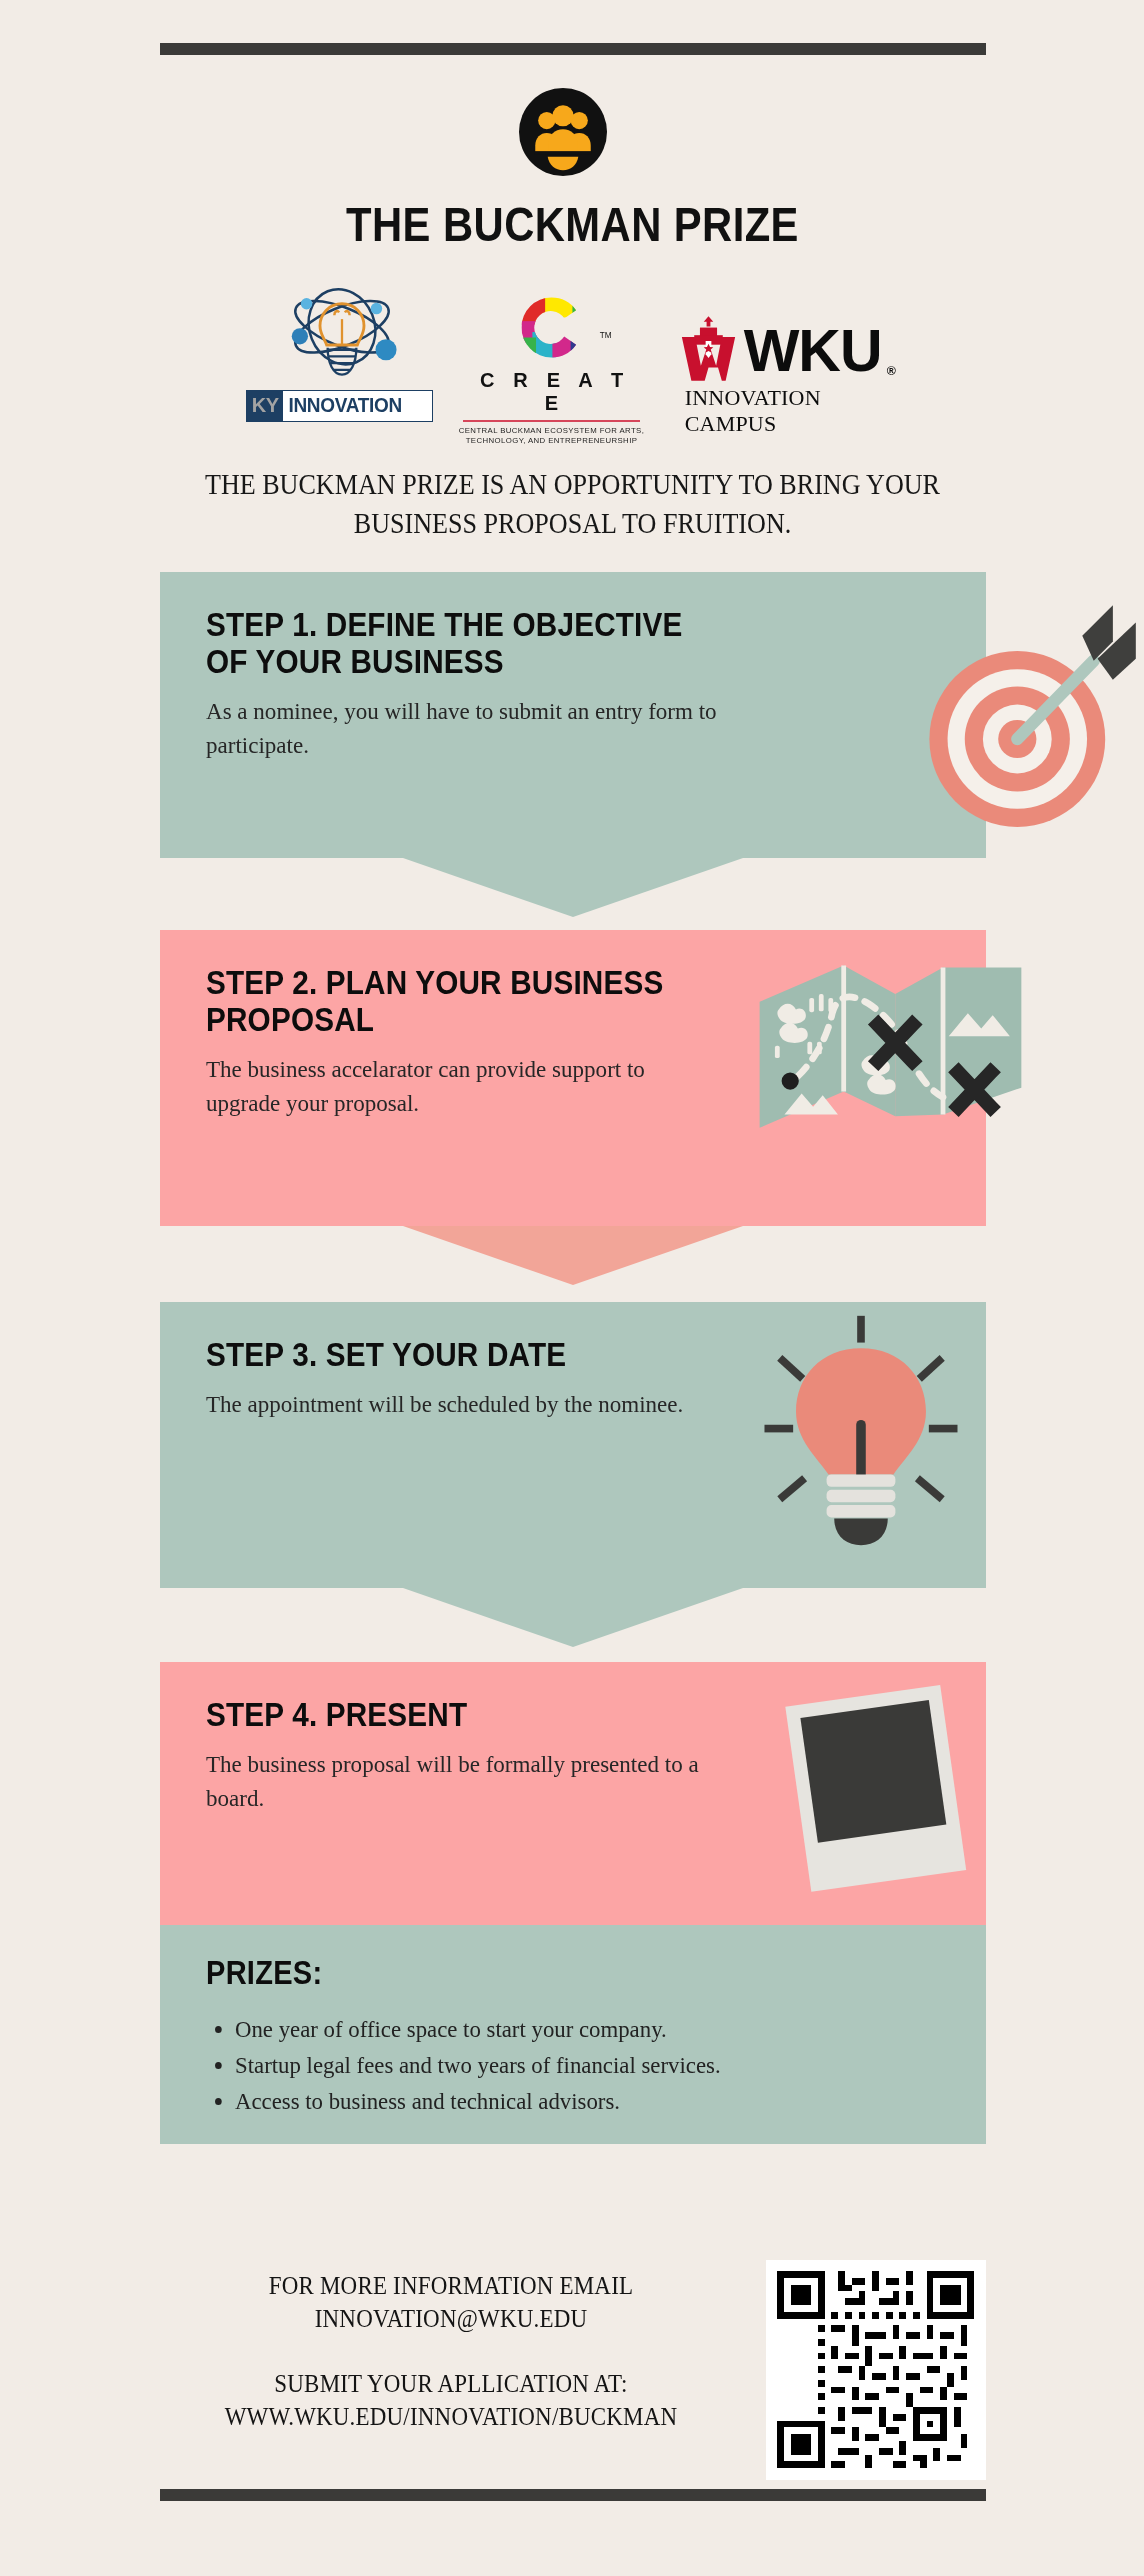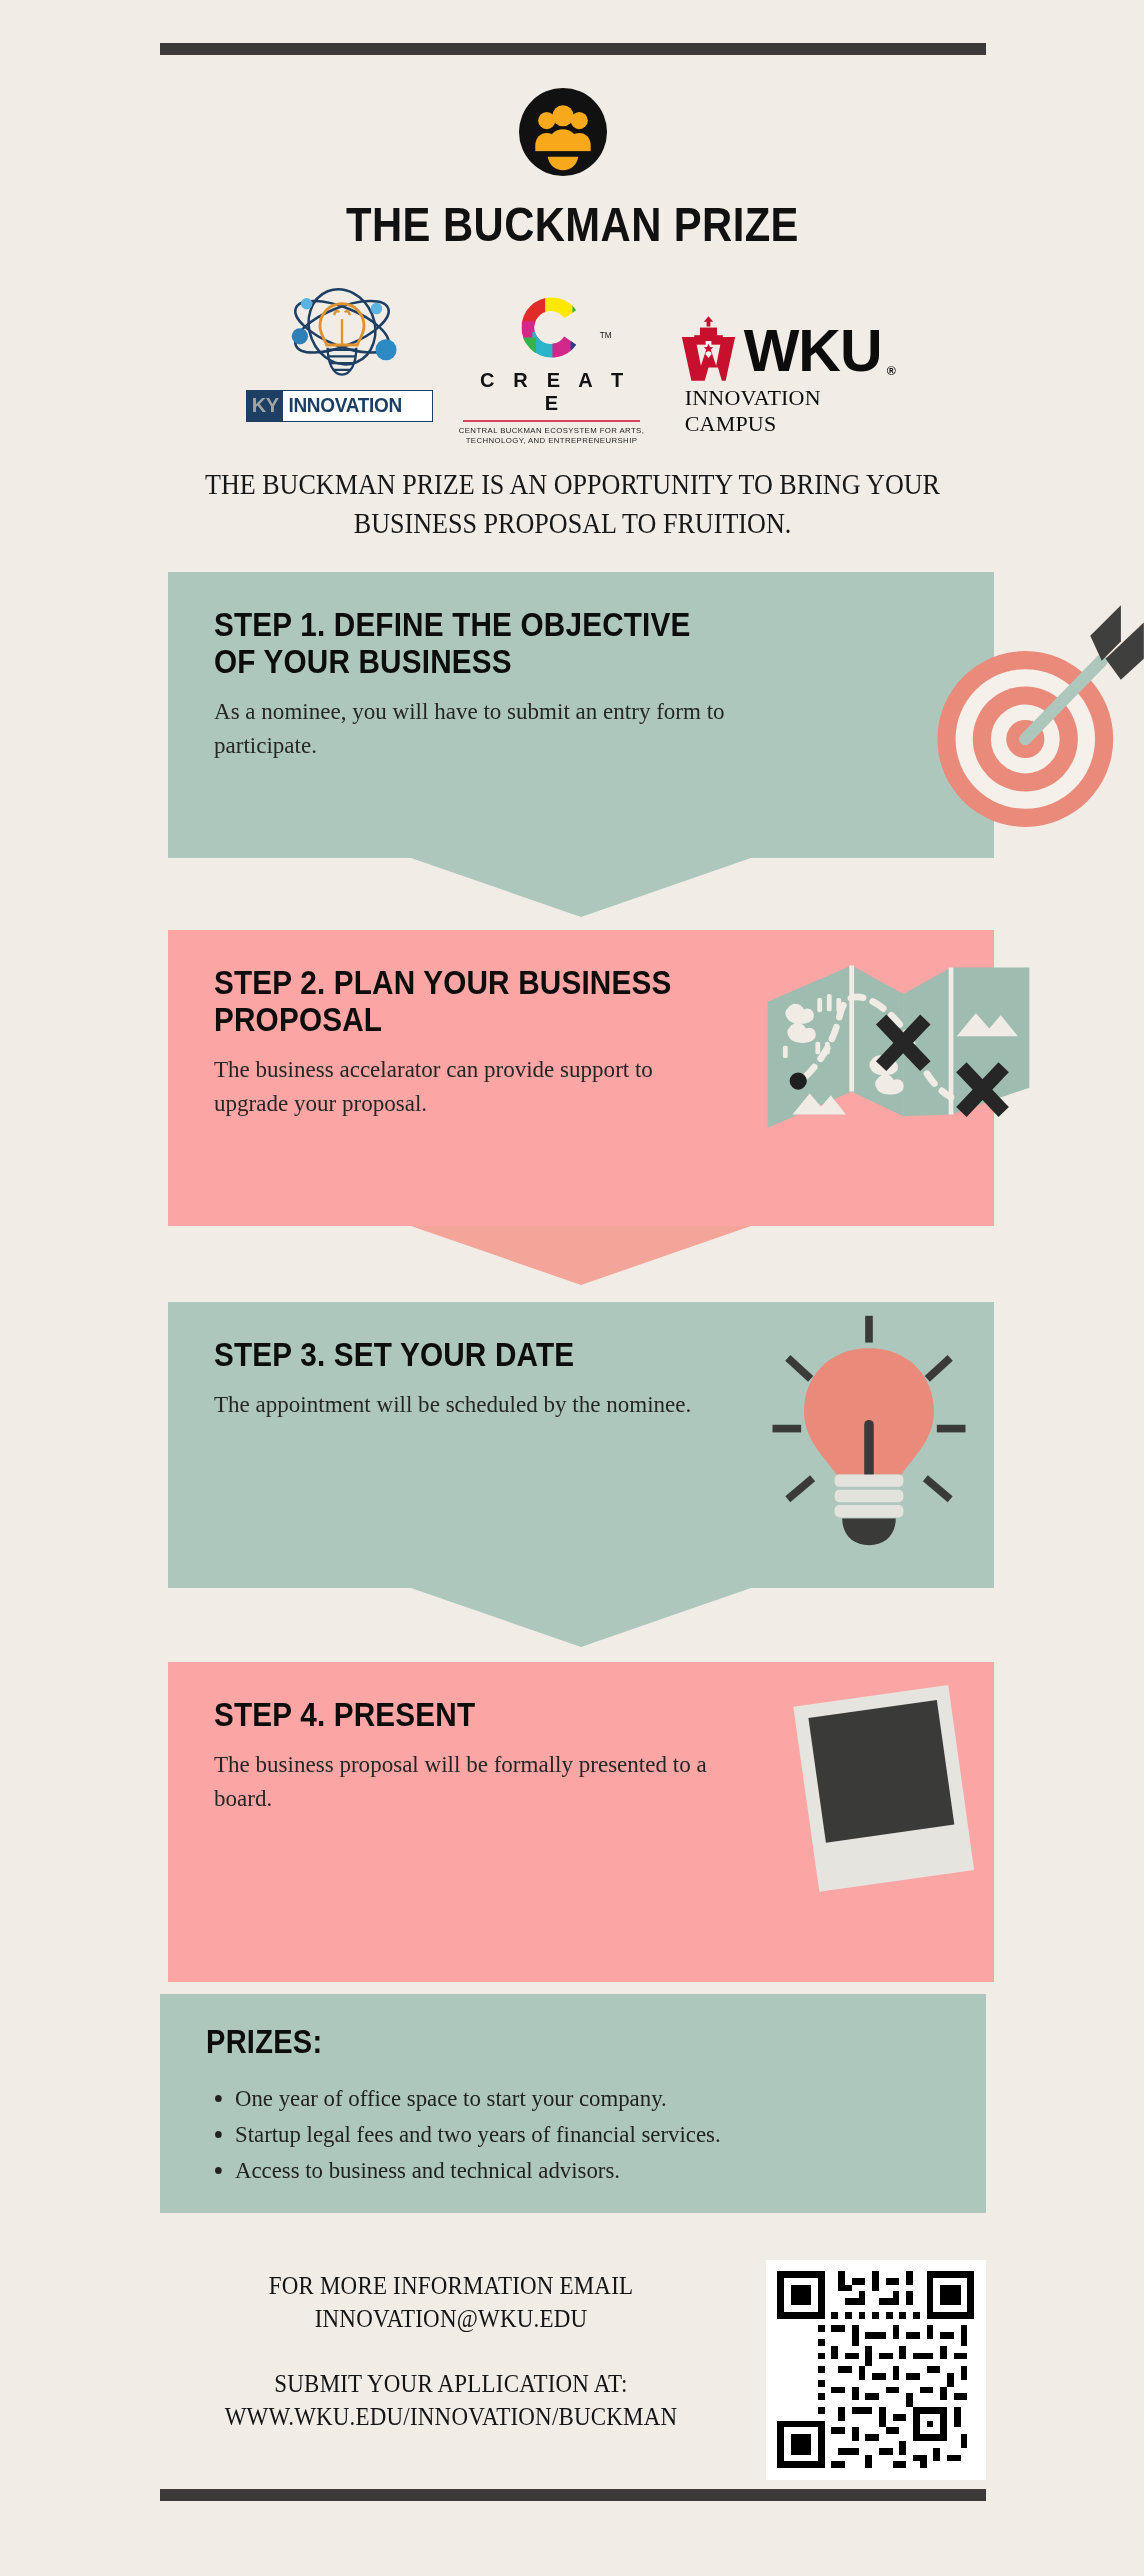--- a/index.html
+++ b/index.html
@@ -189,21 +189,21 @@
     font-size: 29px;
     line-height: 1.36;
     color: #171717;
     transform: scaleX(0.9);
     transform-origin: center top;
   }
 
   
   .step-card {
     position: absolute;
-    left: 168px;
+    left: 160px;
     width: 826px;
     padding: 34px 38px 0 46px;
   }
   .step-card.green  { background: #aec7bd; }
   .step-card.salmon { background: #fca5a5; }
 
   
   .notch {
     position: absolute;
     left: 50%;
@@ -241,21 +241,21 @@
 
   .step-art {
     position: absolute;
     pointer-events: none;
   }
 
   
   .prizes-card {
     position: absolute;
     left: 160px;
-    top: 1994px;
+    top: 1925px;
     width: 826px;
     height: 219px;
     background: #aec7bd;
     padding: 29px 59px 0 46px;
   }
   .prizes-heading {
     font-family: "Liberation Sans", sans-serif;
     font-weight: 700;
     font-size: 33px;
     color: #0d0d0d;

